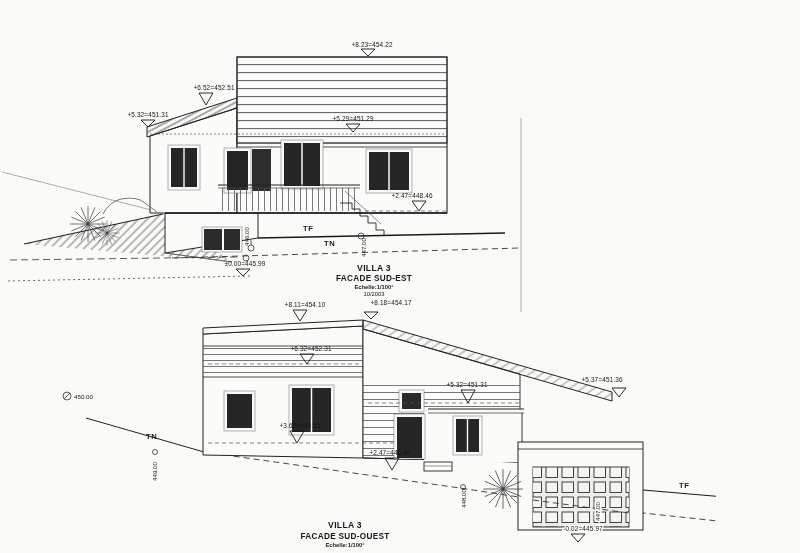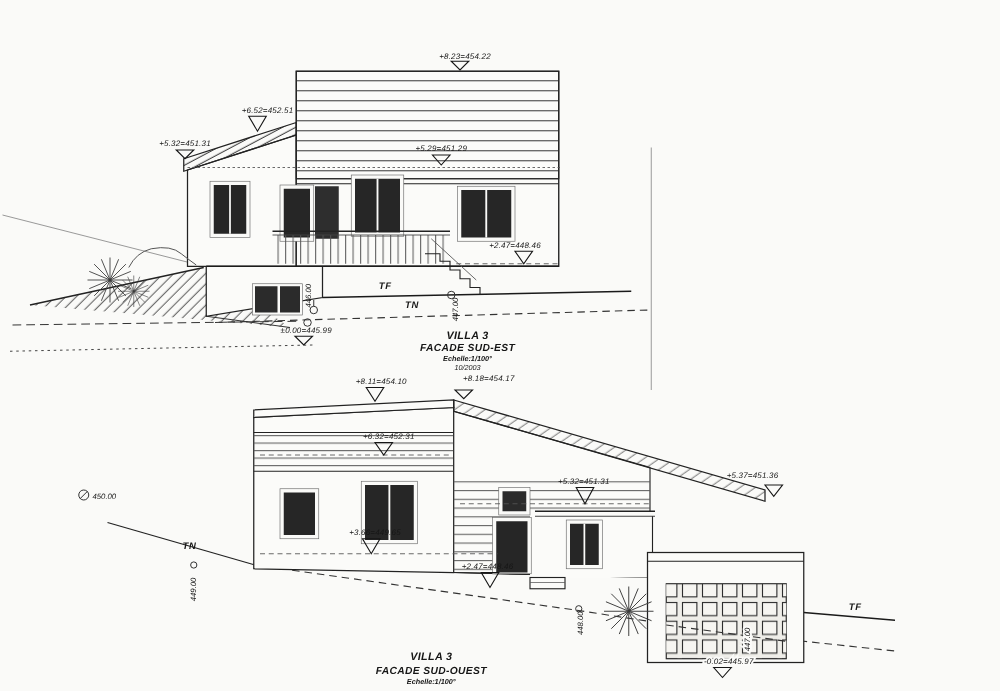--- a/index.html
+++ b/index.html
@@ -1,16 +1,16 @@
 <!DOCTYPE html>
 <html><head>
 <meta charset="utf-8">
 <style>
   html,body{margin:0;padding:0;background:#fafaf8;}
-  .sheet{width:716px;height:553px;position:relative;background:#fafaf8;overflow:hidden;font-style:italic;}
+  .sheet{width:716px;height:553px;position:relative;background:#fafaf8;overflow:hidden;}
   svg{display:block;}
   svg text{font-family:"Liberation Sans", sans-serif;fill:#161616;}
   .lvl-label{font-size:6.4px;letter-spacing:.15px;}
   .spot{font-size:6.2px;}
   .terr{font-size:7.6px;font-weight:bold;letter-spacing:.6px;}
   .t1{font-size:8.6px;font-weight:bold;letter-spacing:.3px;}
   .t2{font-size:8.2px;font-weight:bold;letter-spacing:.3px;}
   .t3{font-size:5.8px;font-weight:bold;}
   .t4{font-size:5.8px;}
   .tri{fill:none;stroke:#161616;stroke-width:.9;}

